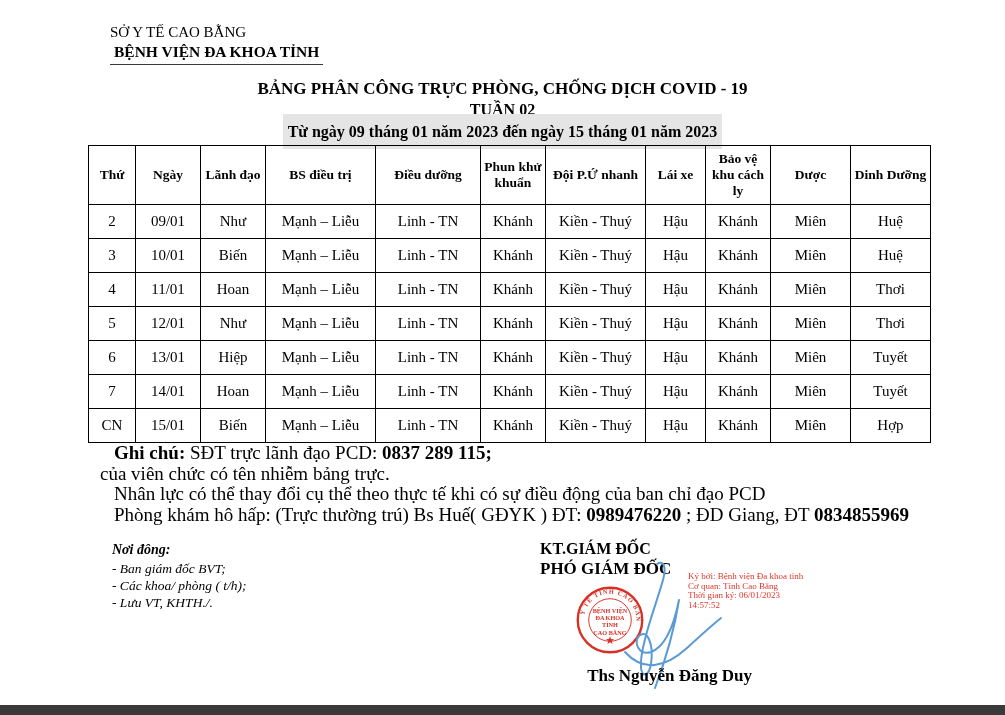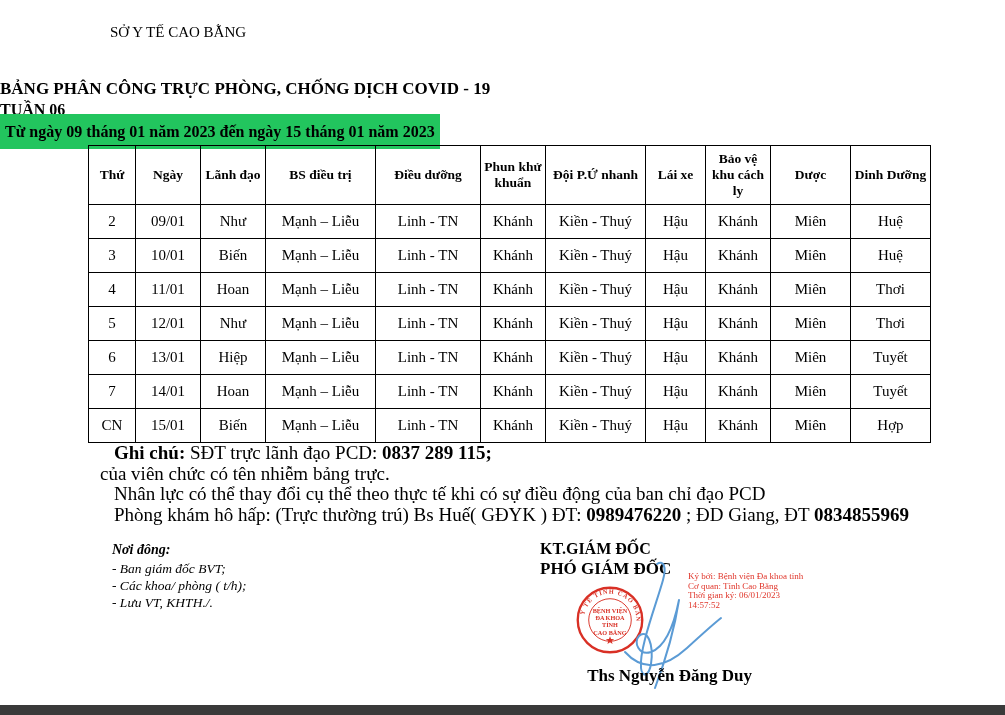--- a/index.html
+++ b/index.html
@@ -3,25 +3,25 @@
 <meta charset="utf-8">
 <style>
   html,body{margin:0;padding:0;}
   body{
     width:1005px;height:715px;position:relative;background:#ffffff;
     font-family:"Liberation Serif","DejaVu Serif",serif;color:#000;overflow:hidden;
   }
   .org-block{position:absolute;left:110px;top:22px;width:250px;text-align:left;line-height:20px;}
   .org-parent{font-size:15px;}
   .org-name{font-size:15.5px;font-weight:bold;display:inline-block;border-bottom:1.6px solid #3a3a3a;padding:0 4px 2px 4px;}
-  .title-block{position:absolute;left:0;top:78px;width:1005px;}
+  .title-block{position:absolute;left:0;top:78px;width:1005px;text-align:center;}
   .doc-title{font-size:17px;font-weight:bold;line-height:21px;}
   .doc-subtitle{font-size:16px;font-weight:bold;line-height:21px;}
   .doc-daterange{font-size:16px;font-weight:bold;line-height:22px;margin-top:1px;}
-  .doc-daterange span{background:#22c55e;padding:9px 5px;}
+  .doc-daterange span{background:#e5e5e5;padding:9px 5px;}
   table.schedule{
     position:absolute;left:88px;top:145px;border-collapse:collapse;table-layout:fixed;width:842px;
     font-size:15px;
   }
   table.schedule th,table.schedule td{border:1.5px solid #000;text-align:center;vertical-align:middle;padding:1px 2px;overflow:hidden;}
   table.schedule th{font-size:13.5px;font-weight:bold;height:56px;line-height:16px;}
   table.schedule td{height:31px;font-size:15px;}
   .notes{position:absolute;left:100px;top:443px;width:815px;font-size:19px;line-height:20.5px;}
   .notes .ind{padding-left:14px;}
   .notes b{font-weight:bold;}
@@ -35,25 +35,26 @@
   .stamp{position:absolute;left:566px;top:576px;width:88px;height:88px;}
   .blue-sign{position:absolute;left:595px;top:556px;width:150px;height:150px;pointer-events:none;}
   .signer-name{position:absolute;left:540px;top:666px;width:212px;text-align:right;font-size:17px;font-weight:bold;}
   .footer-bar{position:absolute;left:0;bottom:0;width:1005px;height:10px;background:#3a3a3a;}
 </style>
 </head>
 <body>
 
 <div class="org-block">
   <div class="org-parent">SỞ Y TẾ CAO BẰNG</div>
+  <div><span class="org-name">BỆNH VIỆN ĐA KHOA TỈNH</span></div>
 </div>
 
 <div class="title-block">
   <div class="doc-title">BẢNG PHÂN CÔNG TRỰC PHÒNG, CHỐNG DỊCH COVID - 19</div>
-  <div class="doc-subtitle">TUẦN 06</div>
+  <div class="doc-subtitle">TUẦN 02</div>
   <div class="doc-daterange"><span>Từ ngày 09 tháng 01 năm 2023 đến ngày 15 tháng 01 năm 2023</span></div>
 </div>
 
 <table class="schedule">
   <colgroup>
     <col style="width:47px">
       <col style="width:65px">
       <col style="width:65px">
       <col style="width:110px">
     <col style="width:105px">

